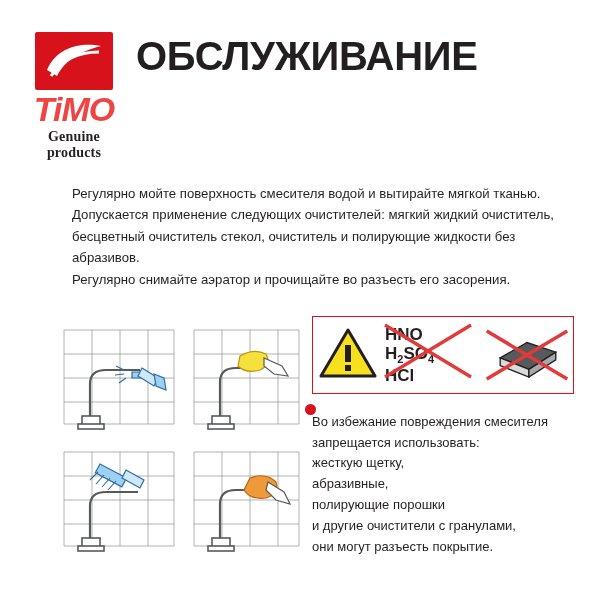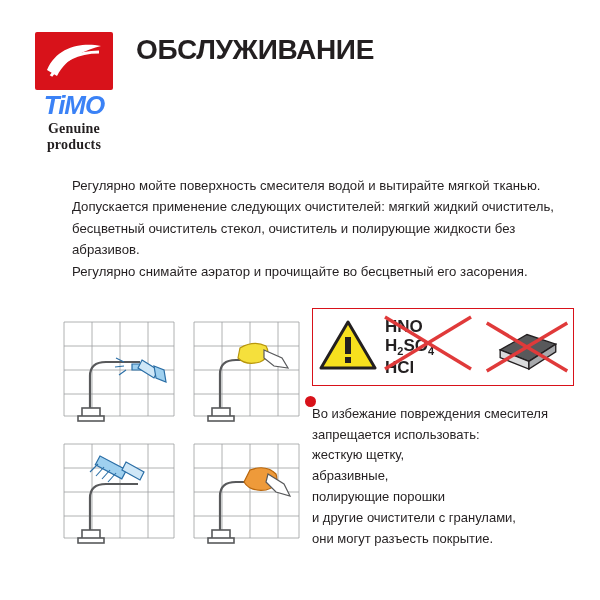--- a/index.html
+++ b/index.html
@@ -41,42 +41,42 @@
     position: absolute;
     left: 8px;
     top: 8px;
     width: 62px;
     height: 42px;
   }
   .logo-word {
     font-family: "Liberation Sans", sans-serif;
     font-weight: bold;
     font-style: italic;
-    font-size: 26px;
+    font-size: 34px;
     letter-spacing: -1px;
-    color: #3b82f6;
+    color: #ef4444;
     margin-top: 2px;
     line-height: 1;
   }
   .logo-tag {
     font-size: 14px;
     font-weight: bold;
     letter-spacing: 0.2px;
     margin-top: 3px;
     color: #231f20;
     font-family: Liberation Serif, serif;
   }
   .title-block {
     flex: 1 1 auto;
     padding-left: 14px;
     padding-top: 6px;
   }
   .title-line {
     font-weight: bold;
-    font-size: 28px;
+    font-size: 40px;
     line-height: 1.12;
     letter-spacing: -0.3px;
     color: #231f20;
     white-space: nowrap;
   }
   .title-line.second {
     font-size: 29.5px;
   }
 
   
@@ -190,21 +190,21 @@
     <div class="logo-tag">Genuine products</div>
   </div>
 
   <div class="title-block">
     <div class="title-line">ОБСЛУЖИВАНИЕ</div>
   </div>
 </div>
 
 <div class="intro">
   <p>Регулярно мойте поверхность смесителя водой и вытирайте мягкой тканью. Допускается применение следующих очистителей: мягкий жидкий очиститель, бесцветный очиститель стекол, очиститель и полирующие жидкости без абразивов.</p>
-  <p>Регулярно снимайте аэратор и прочищайте во бесцветный его засорения.</p>
+  <p>Регулярно снимайте аэратор и прочищайте во разъесть его засорения.</p>
 </div>
 
 <div class="middle">
 
   <svg class="illus" viewBox="0 0 250 250">
     <g stroke="#8a8d8f" stroke-width="0.8" fill="none">
 
       <g opacity="0.85">
         <line x1="10" y1="18" x2="120" y2="18"></line>
         <line x1="10" y1="42" x2="120" y2="42"></line>

